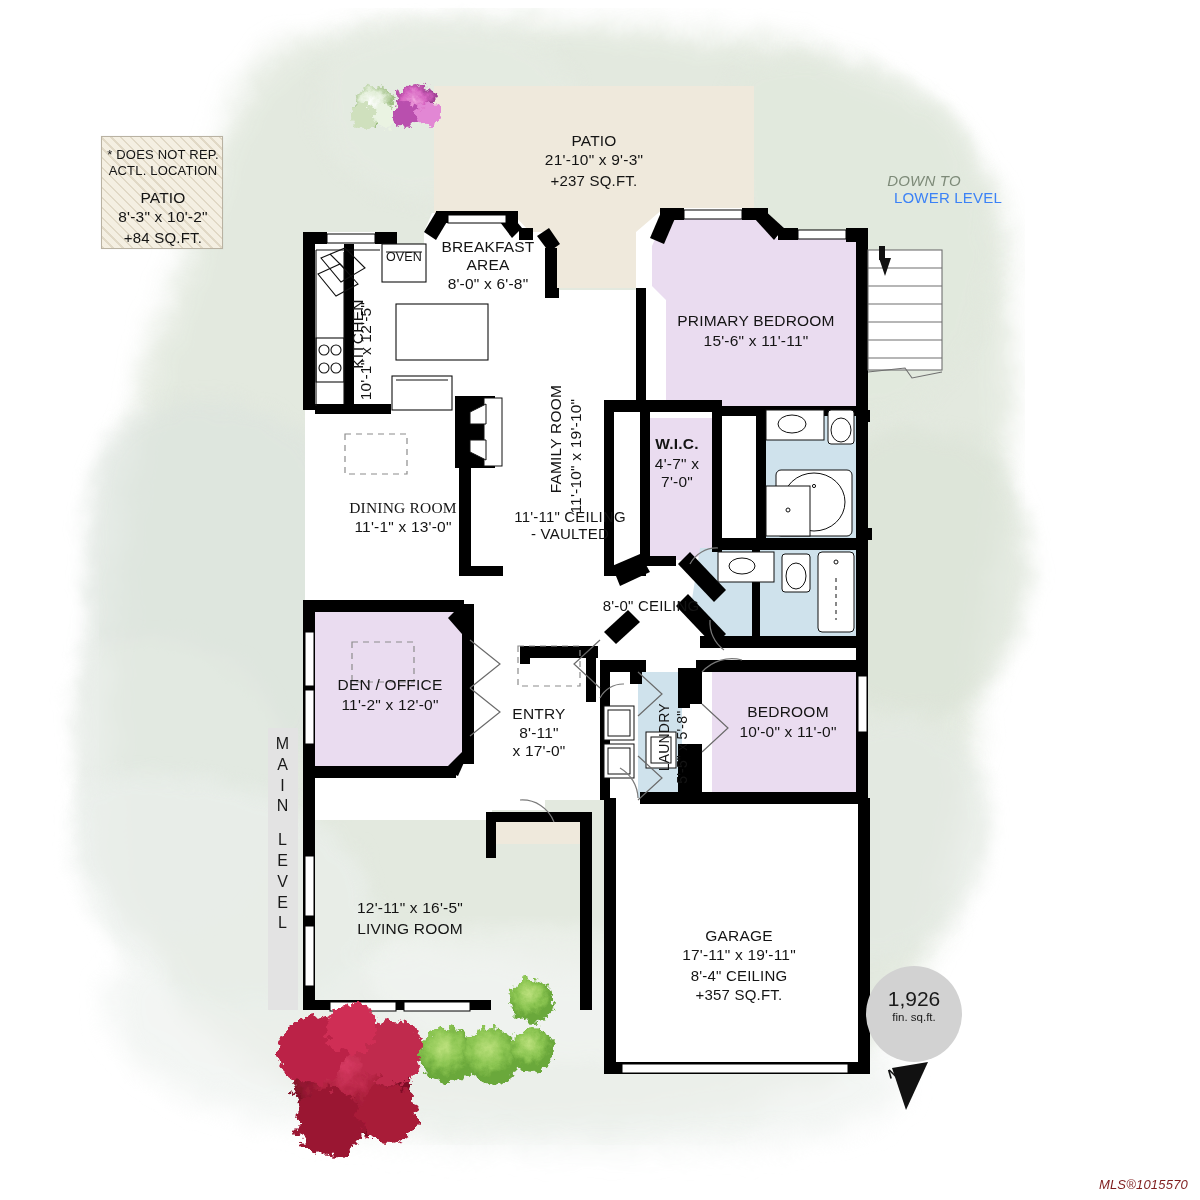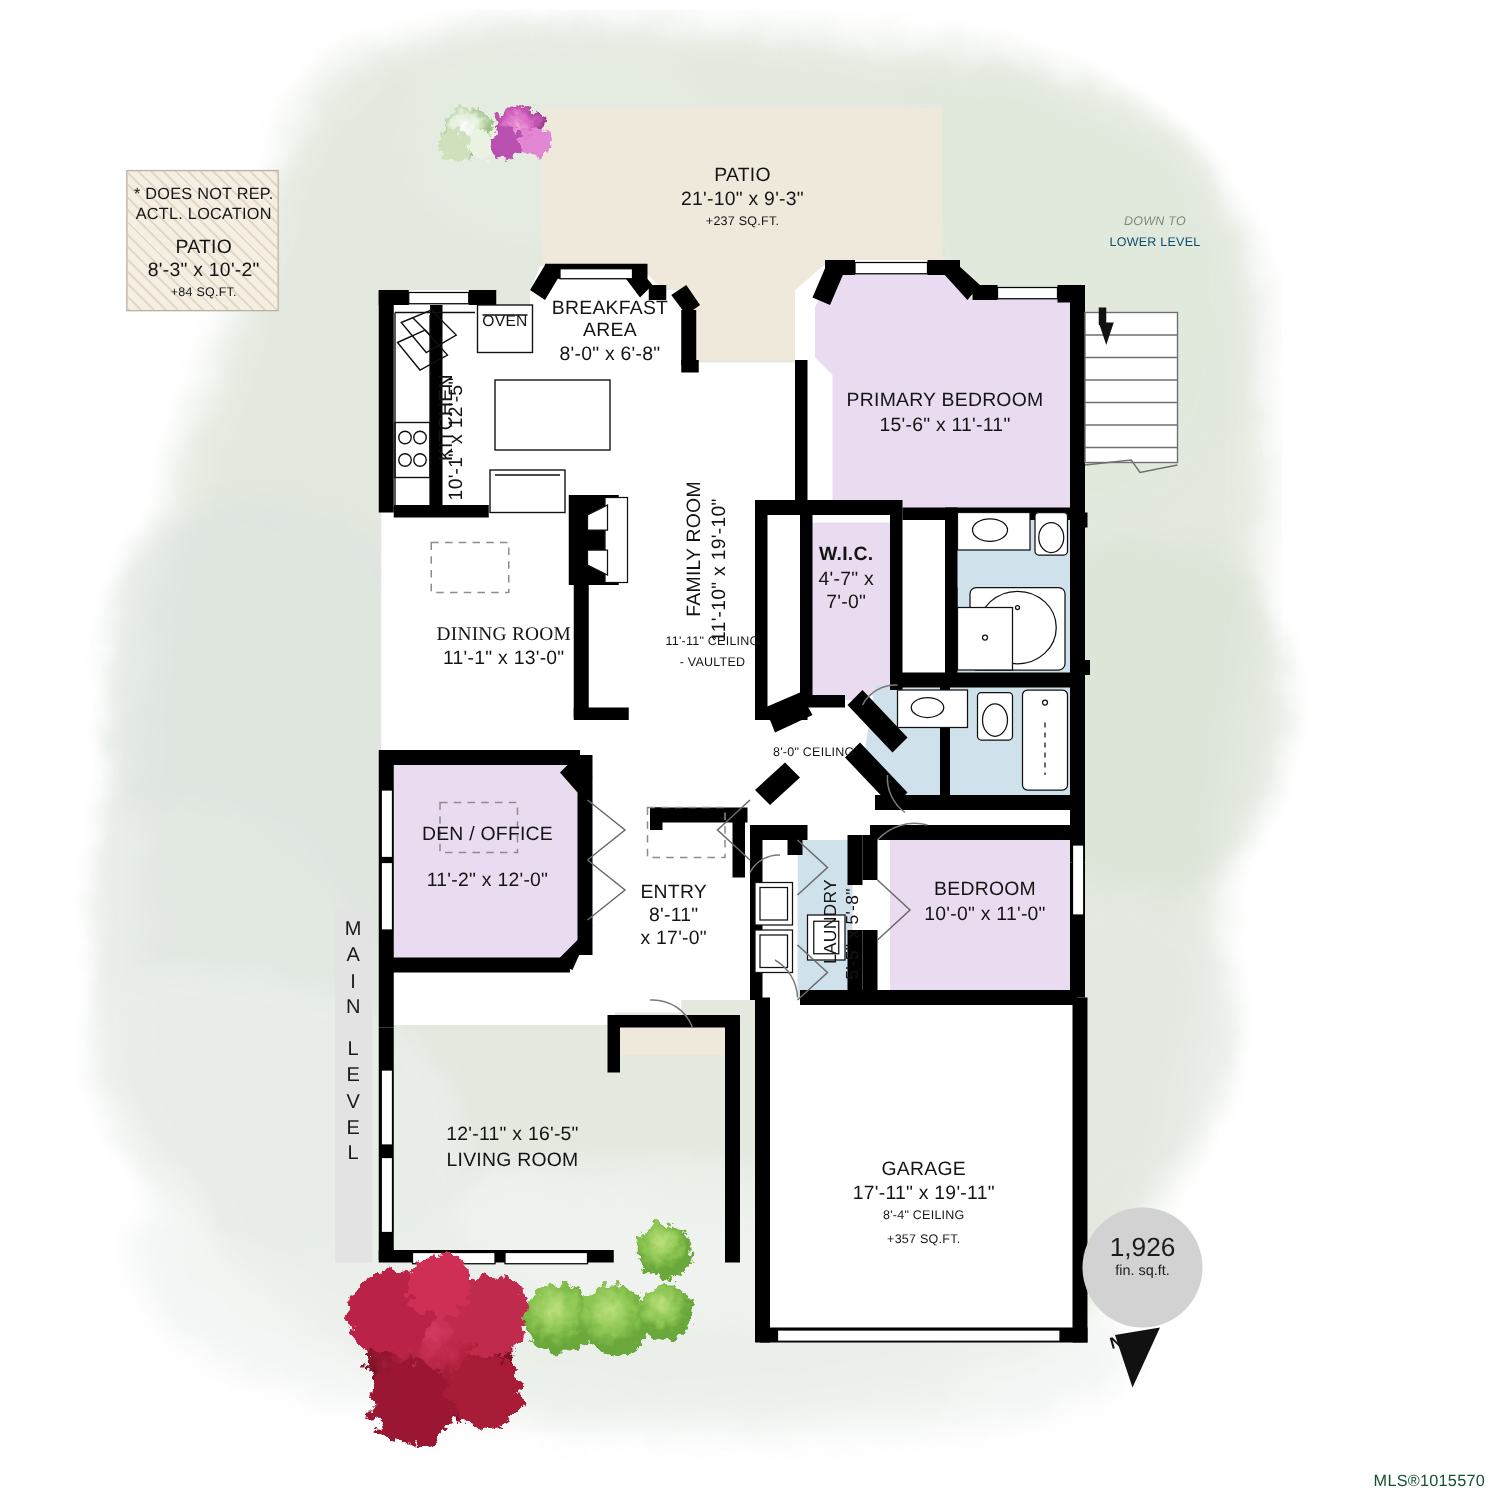--- a/index.html
+++ b/index.html
@@ -23,21 +23,21 @@
     position: absolute;
     color: #141414;
     text-align: center;
     line-height: 1.18;
     white-space: pre;
     letter-spacing: 0.2px;
     pointer-events: none;
   }
   .rname { font-size: 15.5px; font-weight: 400; }
   .rdim  { font-size: 15.5px; font-weight: 400; }
-  .rsub  { font-size: 10px; font-weight: 400; }
+  .rsub  { font-size: 15px; font-weight: 400; }
   .small { font-size: 13px; }
   .vert  { transform-origin: 50% 50%; }
 
   
   #legend {
     position: absolute;
     left: 101px; top: 136px;
     width: 122px; height: 113px;
     border: 1px solid #b9b2a2;
     background:
@@ -66,21 +66,21 @@
     position: absolute; left: 866px; top: 1011px; width: 96px;
     font-size: 11.5px; color: #1a1a1a; text-align: center;
   }
   #north-n {
     position: absolute; left: 888px; top: 1066px;
     font-size: 13px; font-weight: 700; color: #111;
     transform: rotate(-16deg);
   }
   #mls {
     position: absolute; right: 12px; bottom: 8px;
-    font-size: 13px; color: #14532d; letter-spacing: .2px;
+    font-size: 13px; color: #7f1d1d; letter-spacing: .2px; font-style: italic;
   }
   #mainlevel {
     position: absolute;
     left: 268px; top: 728px;
     width: 30px; height: 282px;
     background: #e3e3e3;
     color: #1a1a1a;
     font-size: 16px;
     letter-spacing: 1px;
     display: flex; flex-direction: column;
@@ -505,21 +505,21 @@
 
   <div class="txt rname" style="left:318px; top:499px; width:170px;font-family:Liberation Serif, serif;">DINING ROOM</div>
   <div class="txt rdim" style="left:318px; top:518px; width:170px;">11'-1" x 13'-0"</div>
 
   <div class="txt rname" style="left:624px; top:435px; width:106px;font-weight:bold;">W.I.C.</div>
   <div class="txt rdim" style="left:624px; top:455px; width:106px;">4'-7" x
 7'-0"</div>
 
   <div class="txt rsub" style="left:577px; top:597px; width:148px;">8'-0" CEILING</div>
 
-  <div class="txt rname" style="left:310px; top:659px; width:160px;">DEN / OFFICE</div>
+  <div class="txt rname" style="left:310px; top:676px; width:160px;">DEN / OFFICE</div>
   <div class="txt rdim" style="left:310px; top:696px; width:160px;">11'-2" x 12'-0"</div>
 
   <div class="txt rname" style="left:478px; top:705px; width:122px;">ENTRY</div>
   <div class="txt rdim" style="left:478px; top:724px; width:122px;">8'-11"
 x 17'-0"</div>
 
   <div class="txt rname vert" style="left:604px; top:729px; width:120px; transform:rotate(-90deg); font-size:14px;">LAUNDRY</div>
   <div class="txt rdim vert" style="left:617px; top:739px; width:130px; transform:rotate(-90deg); font-size:14px;">5'-5" x 5'-8"</div>
 
   <div class="txt rname" style="left:710px; top:703px; width:156px;">BEDROOM</div>
@@ -527,21 +527,21 @@
 
   <div class="txt rname" style="left:322px; top:888px; width:176px;margin-top:32px;">LIVING ROOM</div>
   <div class="txt rdim" style="left:322px; top:899px; width:176px;">12'-11" x 16'-5"</div>
 
   <div class="txt rname" style="left:646px; top:927px; width:186px;">GARAGE</div>
   <div class="txt rdim" style="left:646px; top:946px; width:186px;">17'-11" x 19'-11"</div>
   <div class="txt rsub" style="left:646px; top:967px; width:186px;">8'-4" CEILING</div>
   <div class="txt rsub" style="left:646px; top:986px; width:186px;">+357 SQ.FT.</div>
 
   <div class="txt rsub" style="left:846px; top:172px; width:156px; color:#7d8a78;font-style:italic;">DOWN TO</div>
-  <div class="txt rsub" style="left:846px; top:189px; width:156px; color:#0c4a6e;">LOWER LEVEL</div>
+  <div class="txt rsub" style="left:846px; top:189px; width:156px; color:#3b82f6;text-align:right;">LOWER LEVEL</div>
 
   <div id="mainlevel">
     <span>M</span>
     <span>A</span>
     <span>I</span>
     <span>N</span>
     <span class="gap"></span>
     <span>L</span>
     <span>E</span>
     <span>V</span>

